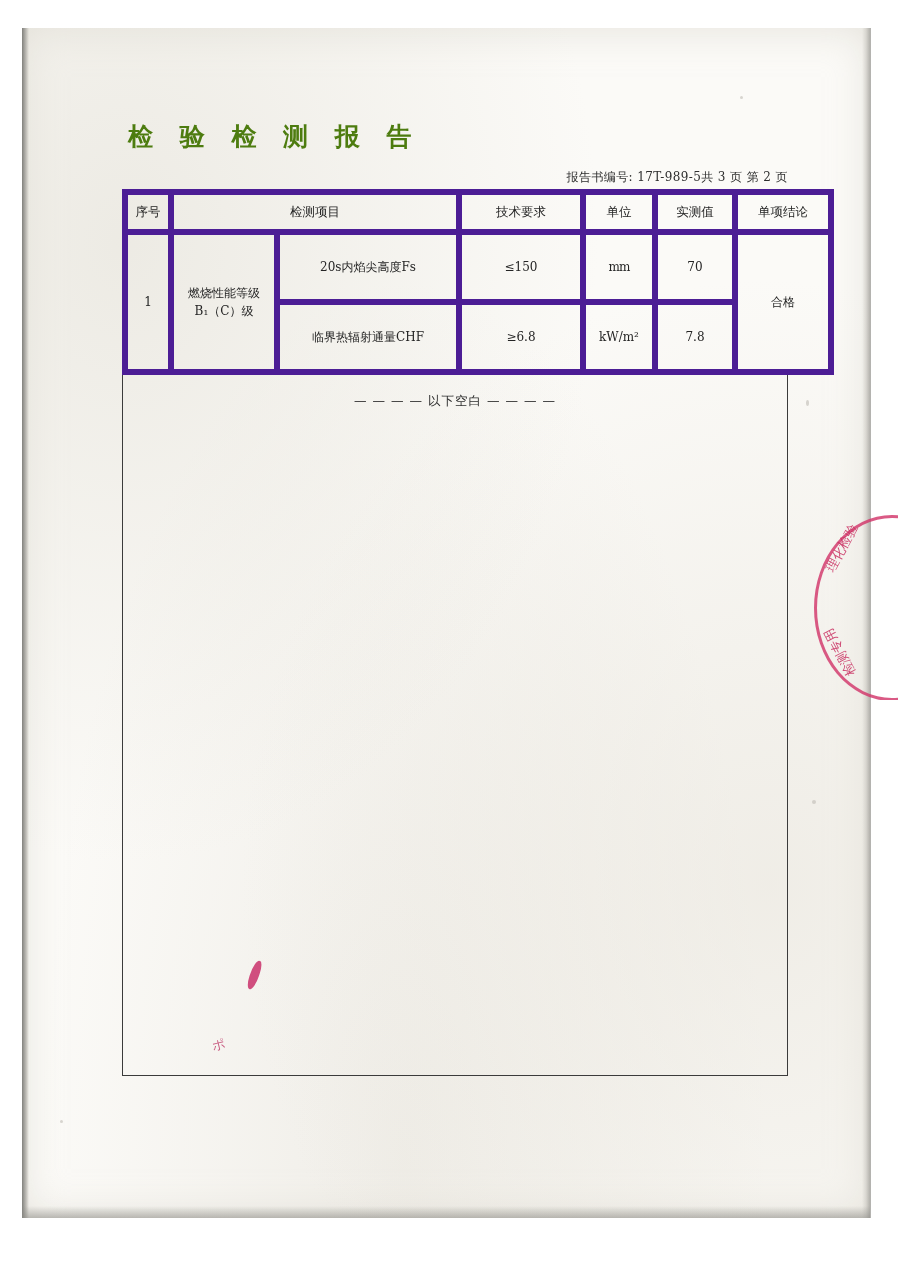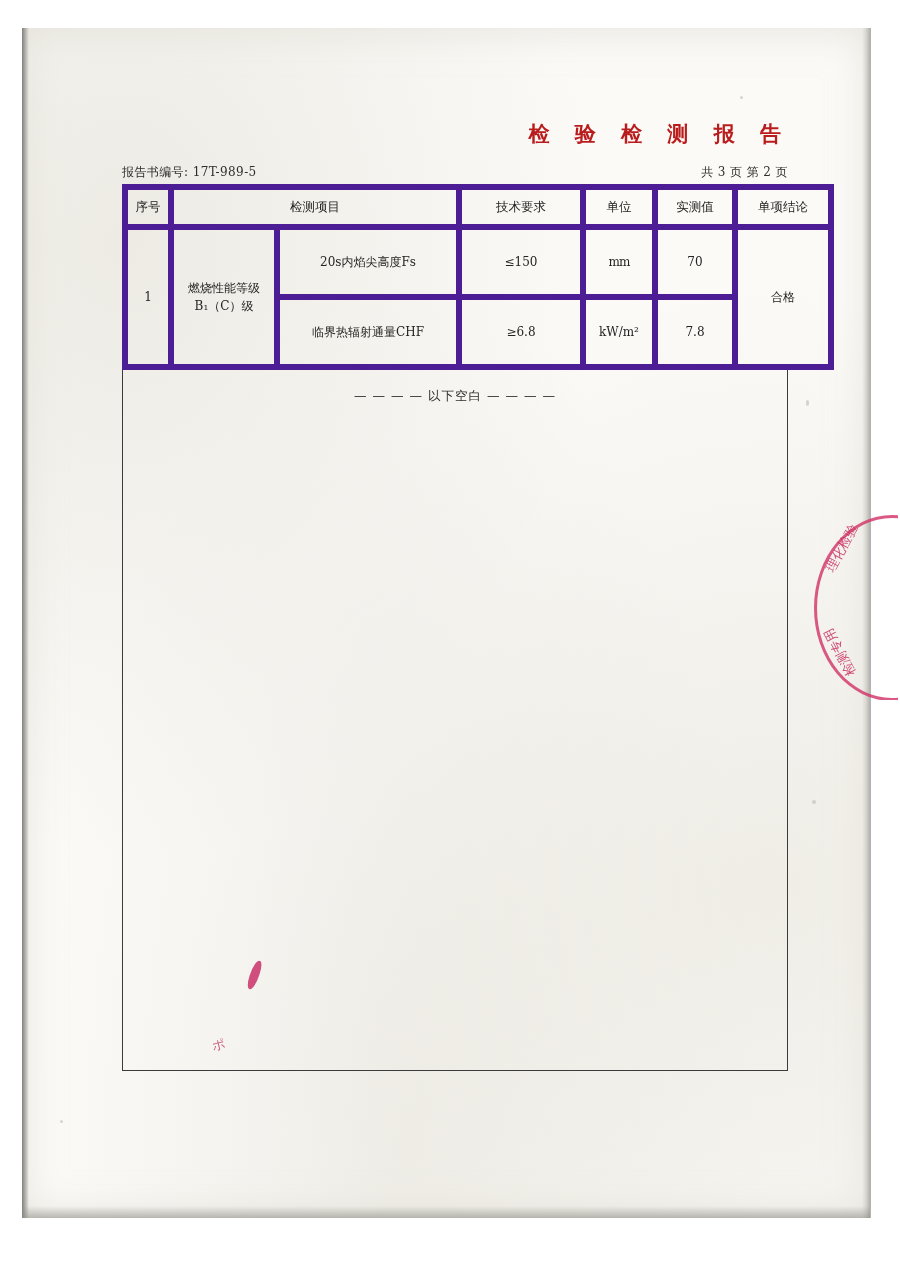--- a/index.html
+++ b/index.html
@@ -68,31 +68,31 @@
   }
 
   
   .doc {
     position: absolute;
     left: 110px;
     top: 120px;
     width: 680px;
   }
   .report-title {
-    text-align: right;
-    font-family: "DejaVu Serif", "Liberation Serif", serif;
-    font-size: 21px;
+    text-align: left;
+    font-family: "DejaVu Serif", "Liberation Serif", serif;
+    font-size: 25px;
     font-weight: bold;
     letter-spacing: 9px;
-    color: #b91c1c;
+    color: #4d7c0f;
     margin: 0 0 16px 18px;
   }
   .meta-row {
     display: flex;
-    justify-content: space-between;
+    justify-content: flex-end;
     align-items: flex-end;
     font-size: 12px;
     color: #2e2e2e;
     margin: 14px 2px 3px 12px;
     font-family: "DejaVu Serif", "Liberation Serif", serif;
   }
   .meta-left { letter-spacing: .4px; }
   .meta-right { letter-spacing: .4px; }
 
   table.report {

